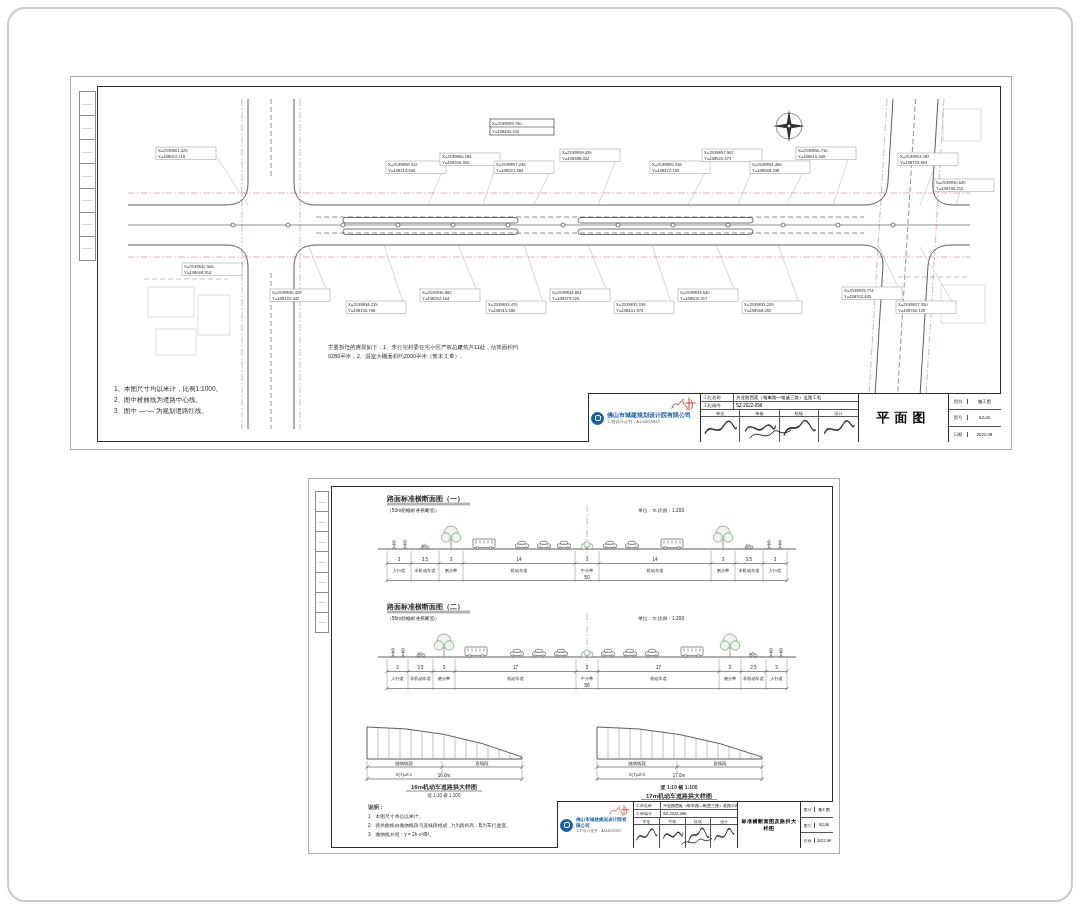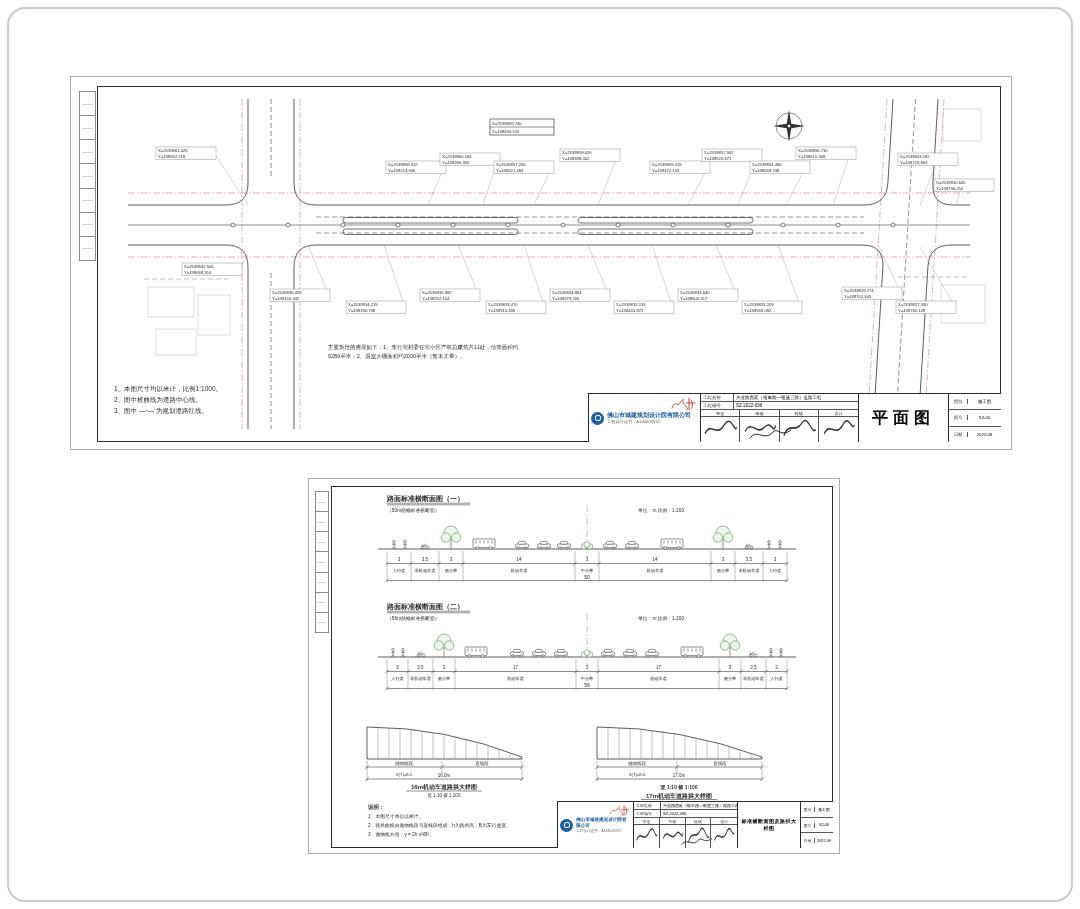--- a/index.html
+++ b/index.html
@@ -41,21 +41,21 @@
   .tb-row .k{flex:0 0 28px;border-right:1px solid #555;padding:1px 2px;color:#333;white-space:nowrap;}
   .tb2 .tb-row .k{flex:0 0 22px;}
   .tb-row .v{flex:1;padding:1px 2px;white-space:nowrap;overflow:hidden;}
   .tb-cells{flex:1;display:grid;grid-template-columns:repeat(4,1fr);}
   .tb-cell{border-right:1px solid #555;display:flex;flex-direction:column;min-width:0;}
   .tb-cell:last-child{border-right:none;}
   .tb-cell .k2{border-bottom:1px solid #555;text-align:center;font-size:4.2px;padding:.5px 0;color:#333;}
   .tb2 .tb-cell .k2{font-size:3.8px;}
   .tb-cell svg{flex:1;width:100%;}
   .tb-title{display:flex;align-items:center;justify-content:center;border-right:1px solid #2a2a2a;font-weight:bold;text-align:center;}
-  .tb1 .tb-title{font-size:16px;letter-spacing:5px;}
+  .tb1 .tb-title{font-size:13px;letter-spacing:5px;}
   .tb2 .tb-title{font-size:5.1px;letter-spacing:.4px;padding:0 1px;}
   .tb-rt{display:flex;flex-direction:column;font-size:4.3px;}
   .tb2 .tb-rt{font-size:3.8px;}
   .tb-rrow{flex:1;display:flex;border-bottom:1px solid #555;align-items:center;}
   .tb-rrow:last-child{border-bottom:none;}
   .tb-rrow .k{flex:0 0 18px;border-right:1px solid #555;text-align:center;color:#333;}
   .tb2 .tb-rrow .k{flex:0 0 13px;}
   .tb-rrow .v{flex:1;text-align:center;white-space:nowrap;}
   .stamp{position:absolute;right:1px;top:1px;}
   .bigsig{position:absolute;left:44px;bottom:0;pointer-events:none;}

